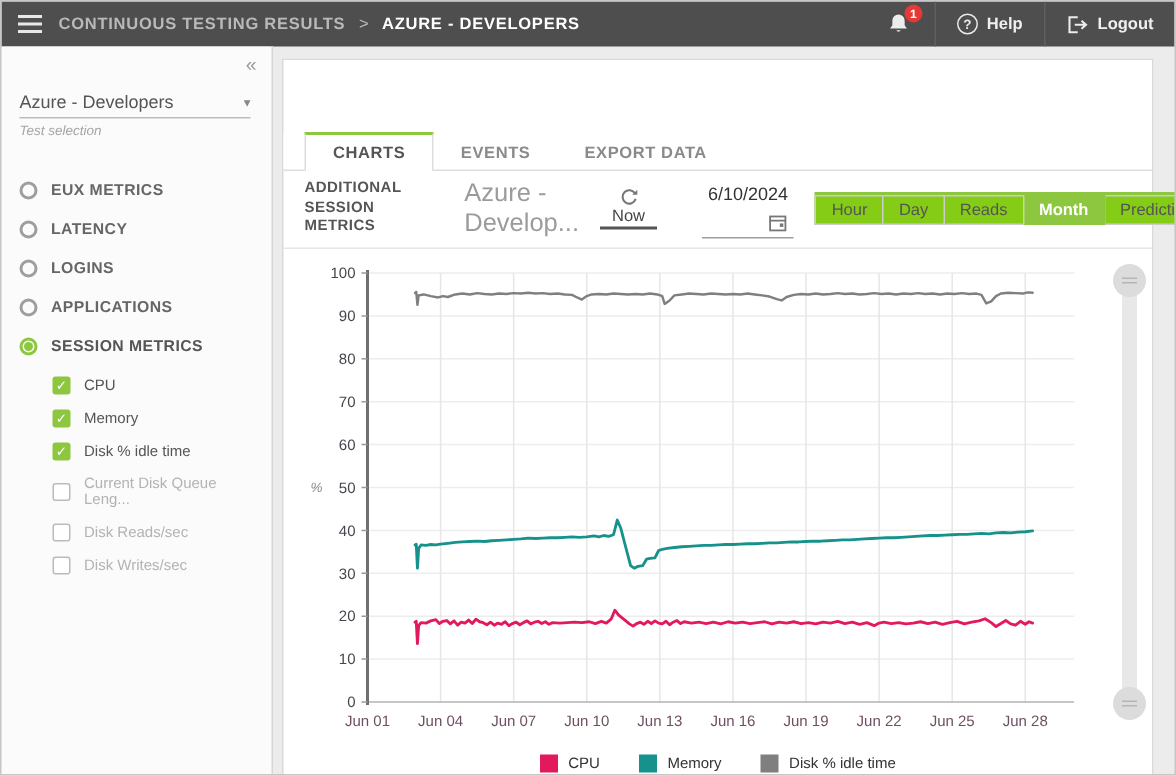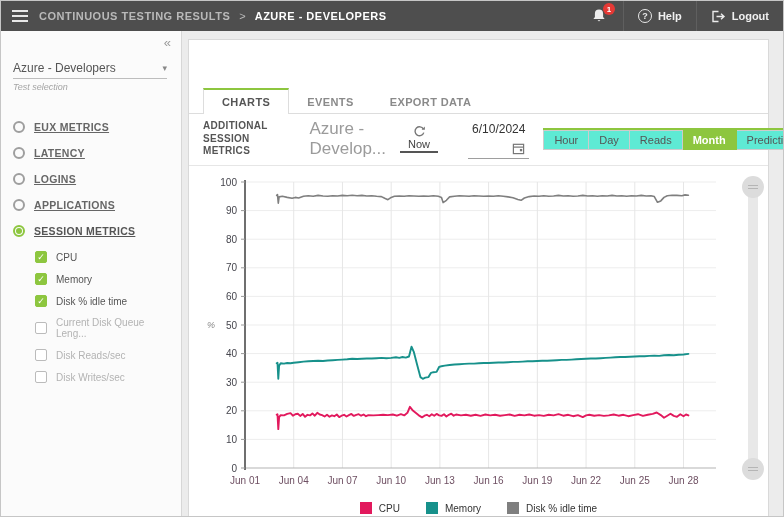--- a/index.html
+++ b/index.html
@@ -32,21 +32,21 @@
   .test-select { margin:24px 14px 0 12px; border-bottom:1px solid #bdbdbd; padding-bottom:3px;
                  display:flex; align-items:center; justify-content:space-between; cursor:pointer; }
   .test-select .val { font-size:12px; color:#555; }
   .test-select .caret { font-size:9px; color:#888; }
   .test-caption { margin:3px 14px 0 12px; font-size:9px; font-style:italic; color:#a5a5a5; }
   .nav-list { margin-top:22px; }
   .radio-item { display:flex; align-items:center; gap:9px; padding:7px 12px; cursor:pointer; }
   .radio { width:12px; height:12px; border-radius:50%; border:2px solid #9e9e9e; position:relative; flex:0 0 12px; }
   .radio.sel { border-color:#8dc63f; }
   .radio.sel::after { content:""; position:absolute; inset:1px; border-radius:50%; background:#8dc63f; }
-  .radio-item .label { font-size:10.5px; font-weight:bold; letter-spacing:.3px; color:#666;text-decoration:underline; }
+  .radio-item .label { font-size:10.5px; font-weight:bold; letter-spacing:.3px; color:#666; }
   .radio-item.sel .label { color:#555; }
   .metric-list { margin-top:2px; }
   .check-item { display:flex; align-items:center; gap:9px; padding:5px 12px 5px 34px; cursor:pointer; }
   .checkbox { width:12px; height:12px; border:1px solid #aaa; border-radius:2px; background:#fff;
               flex:0 0 12px; display:flex; align-items:center; justify-content:center;
               font-size:9px; color:#fff; }
   .checkbox.on { background:#8dc63f; border-color:#8dc63f; }
   .check-item .label { font-size:10px; color:#555; }
   .check-item.off .label { color:#b3b3b3; }
   .check-item.off .checkbox { border-color:#bbb; }
@@ -62,21 +62,21 @@
   .toolbar { display:flex; align-items:center; padding:5px 10px 6px 14px; border-bottom:1px solid #e6e6e6; gap:14px; }
   .tb-title { font-size:10px; font-weight:bold; color:#555; letter-spacing:.3px; width:128px; line-height:1.25; }
   .tb-test { font-size:17px; color:#9b9b9b; margin-left:28px; }
   .now-btn { display:flex; flex-direction:column; align-items:center; cursor:pointer;
              border-bottom:2px solid #555; padding:0 8px 1px; }
   .now-btn .lbl { font-size:11px; color:#444; }
   .date-field { display:flex; align-items:flex-end; gap:6px; border-bottom:1px solid #9e9e9e;
                 padding:2px 4px 3px; margin-left:16px; width:200px; justify-content:space-between; cursor:text;flex-direction:column; }
   .date-field .val { font-size:12px; color:#333; }
   .range-group { margin-left:auto; display:flex; border-top:2px solid #8dc63f; }
-  .range-btn { font-size:11px; color:#555; background:#5eead4; border:1px solid #ccc; border-left:none;
+  .range-btn { font-size:11px; color:#555; background:#84cc16; border:1px solid #ccc; border-left:none;
                padding:3px 10px; cursor:pointer; }
   .range-btn:first-child { border-left:1px solid #ccc; }
   .range-btn.active { background:#8dc63f; border-color:#8dc63f; color:#fff; font-weight:bold; }
 
   .chart-zone { position:relative; padding:4px 0 0 6px; }
   .vslider { position:absolute; right:10px; top:16px; width:10px; height:292px;
              background:#e8e8e8; border-radius:5px; cursor:pointer; }
   .vhandle { position:absolute; left:-6px; width:22px; height:22px; border-radius:50%;
              background:#dcdcdc; display:flex; flex-direction:column; gap:2px;
              align-items:center; justify-content:center; cursor:grab; }

